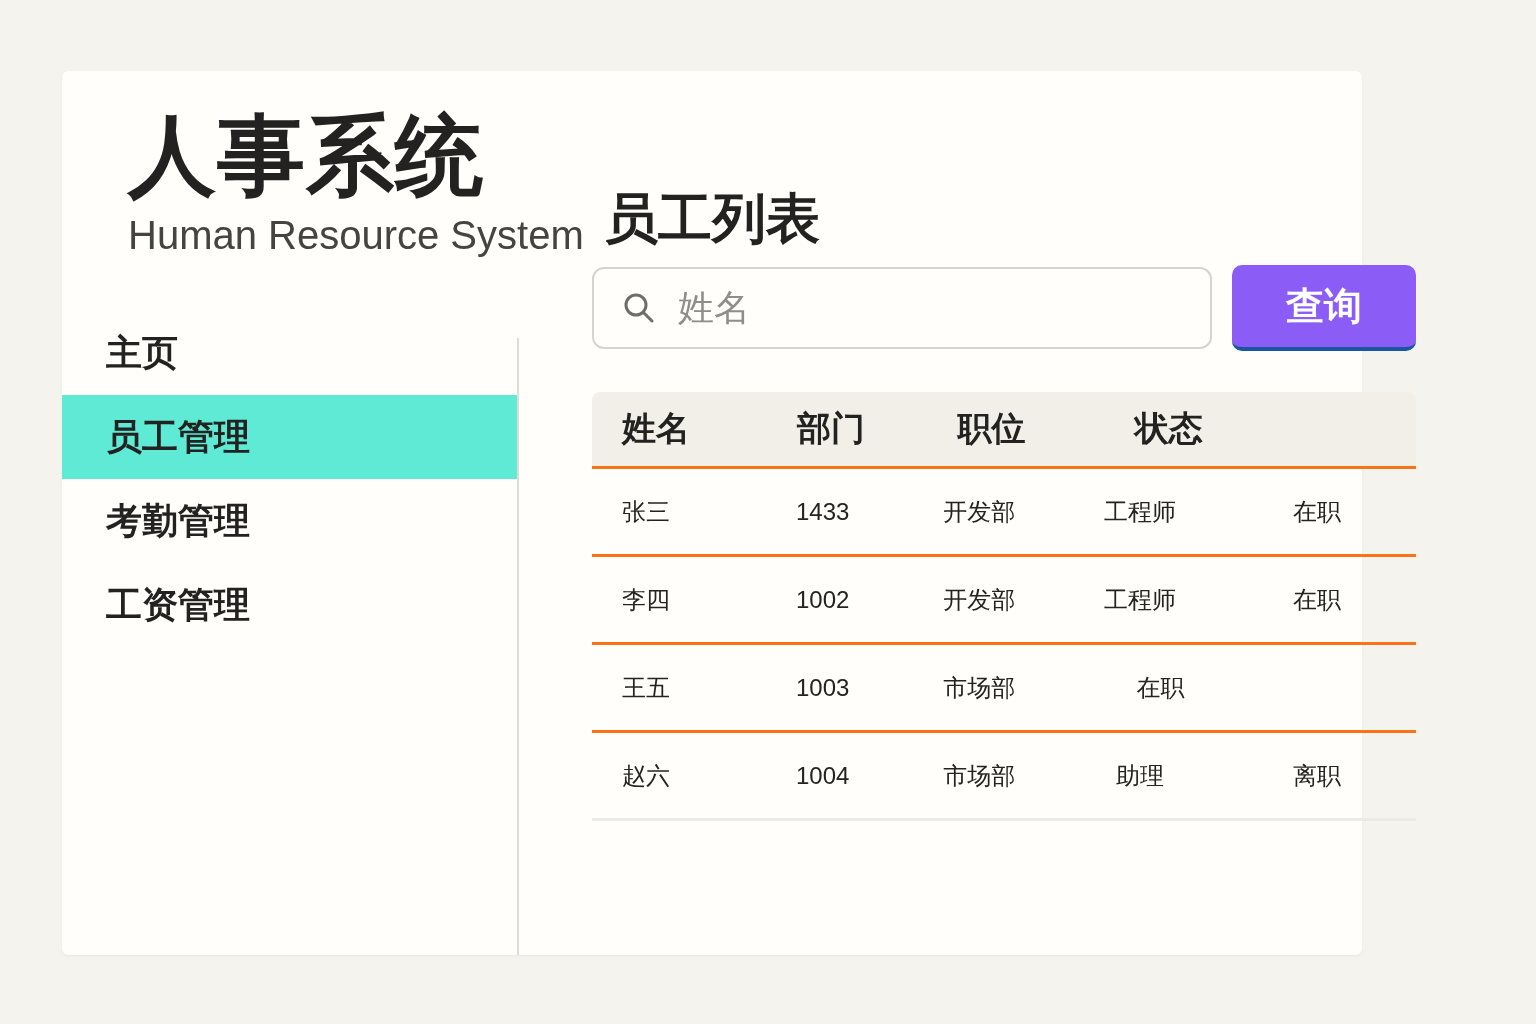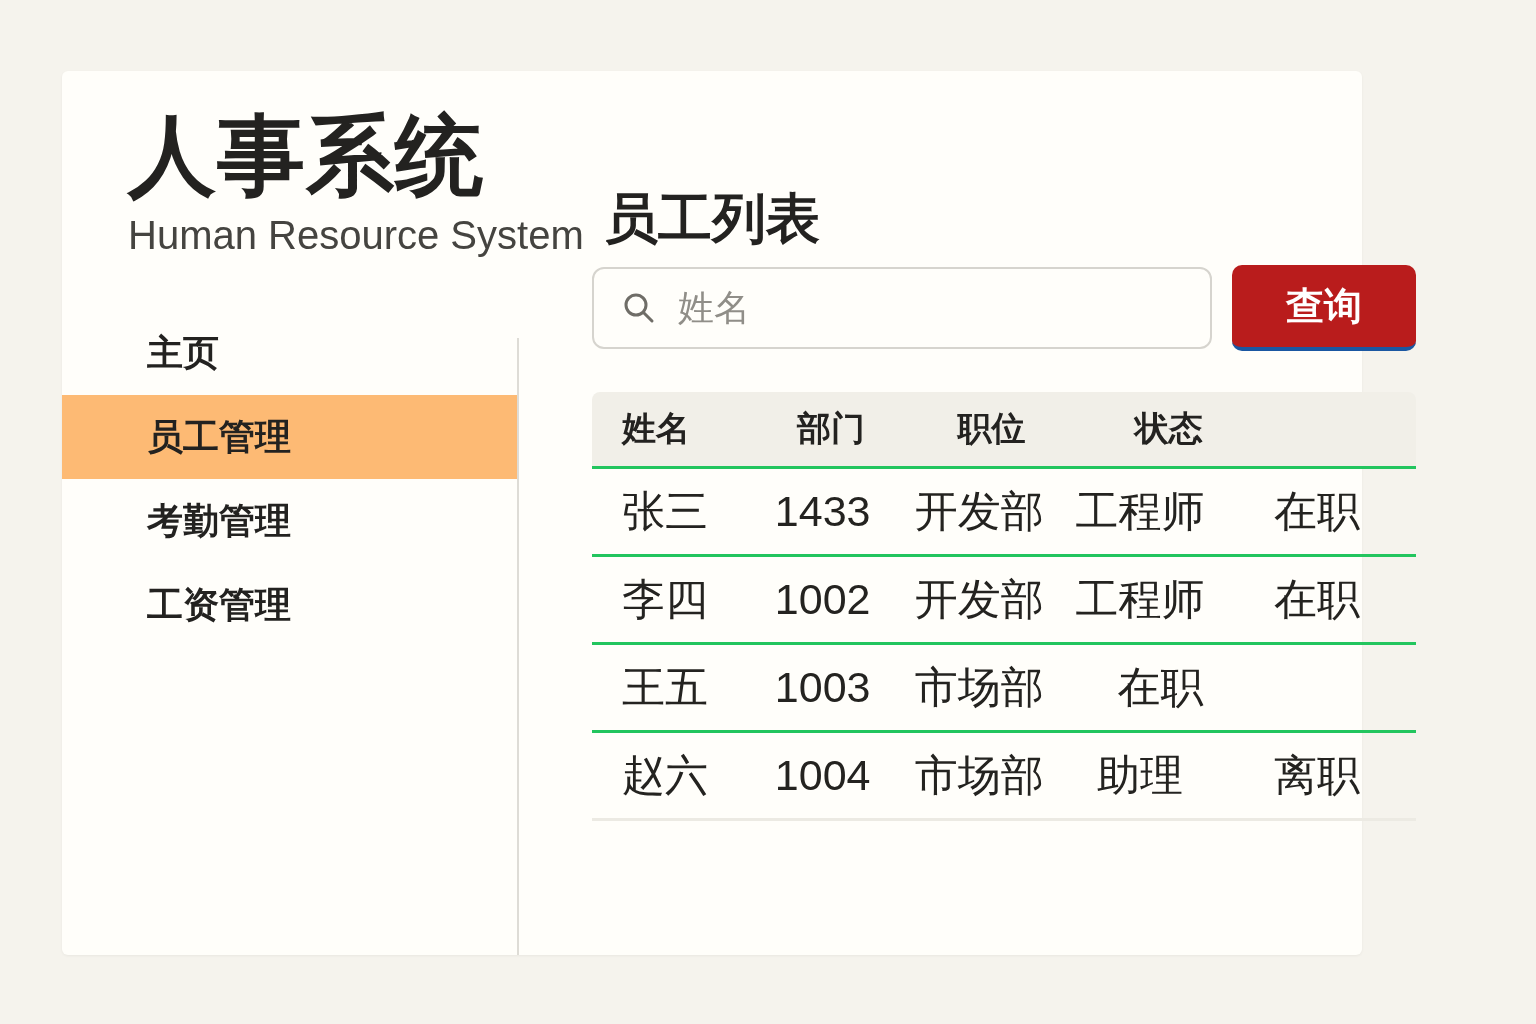--- a/index.html
+++ b/index.html
@@ -34,26 +34,26 @@
     white-space: nowrap;
   }
   .brand-sub {
     margin-top: 2px;
     font-size: 40px; color: #454440; font-weight: 400;
     white-space: nowrap;
   }
   .menu { position: absolute; left: 0; top: 240px; width: 455px; }
   .menu-item {
     height: 84px; line-height: 84px;
-    padding-left: 85px;
+    padding-left: 44px;
     font-size: 36px; font-weight: 700; color: #232220;
     cursor: pointer;
     white-space: nowrap;
   }
-  .menu-item.active { background: #fdba74; }
+  .menu-item.active { background: #5eead4; }
 
   
   .main { position: absolute; left: 530px; top: 0; width: 890px; height: 100%; }
   .main h2 {
     position: absolute; left: 0; top: 100px; margin: 12px;
     font-size: 54px; font-weight: 800; color: #232220;
     white-space: nowrap;
   }
   .search-row { position: absolute; left: 0; top: 194px; width: 824px; }
   .search-box {
@@ -68,21 +68,21 @@
   .search-box input {
     flex: 1; border: none; outline: none; background: transparent;
     font-family: "Liberation Sans", sans-serif;
     font-size: 36px; color: #232220;
     min-width: 0;
   }
   .search-box input::placeholder { color: #908e88; opacity: 1; }
   .search-btn {
     position: absolute; left: 640px; top: 0;
     width: 184px; height: 86px;
-    background: #b91c1c;
+    background: #8b5cf6;
     border: none; border-bottom: 4px solid #1a57a2;
     border-radius: 10px;
     color: #ffffff; font-size: 38px; font-weight: 700;
     font-family: "Liberation Sans", sans-serif;
     cursor: pointer;
   }
 
   
   .table {
     position: absolute; left: 0; top: 321px;
@@ -90,22 +90,22 @@
     border-radius: 8px; overflow: hidden;
   }
   .t-row { display: flex; align-items: center; }
   .t-head {
     height: 74px;
     background: #f1efe8;
     font-weight: 700; font-size: 34px; color: #232220;
   }
   .t-data {
     height: 88px;
-    border-top: 3px solid #22c55e;
-    font-size: 43px; color: #242320;
+    border-top: 3px solid #f97316;
+    font-size: 24px; color: #242320;
   }
   .t-footer {
     height: 22px;
     border-top: 3px solid #eceae3;
   }
   .t-cell { text-align: center; white-space: nowrap; }
   .t-cell.c0 { width: 19%; text-align: left; padding-left: 30px; }
   .t-cell.c1 { width: 18%; }
   .t-cell.c2 { width: 20%; }
   .t-cell.c3 { width: 19%; }

